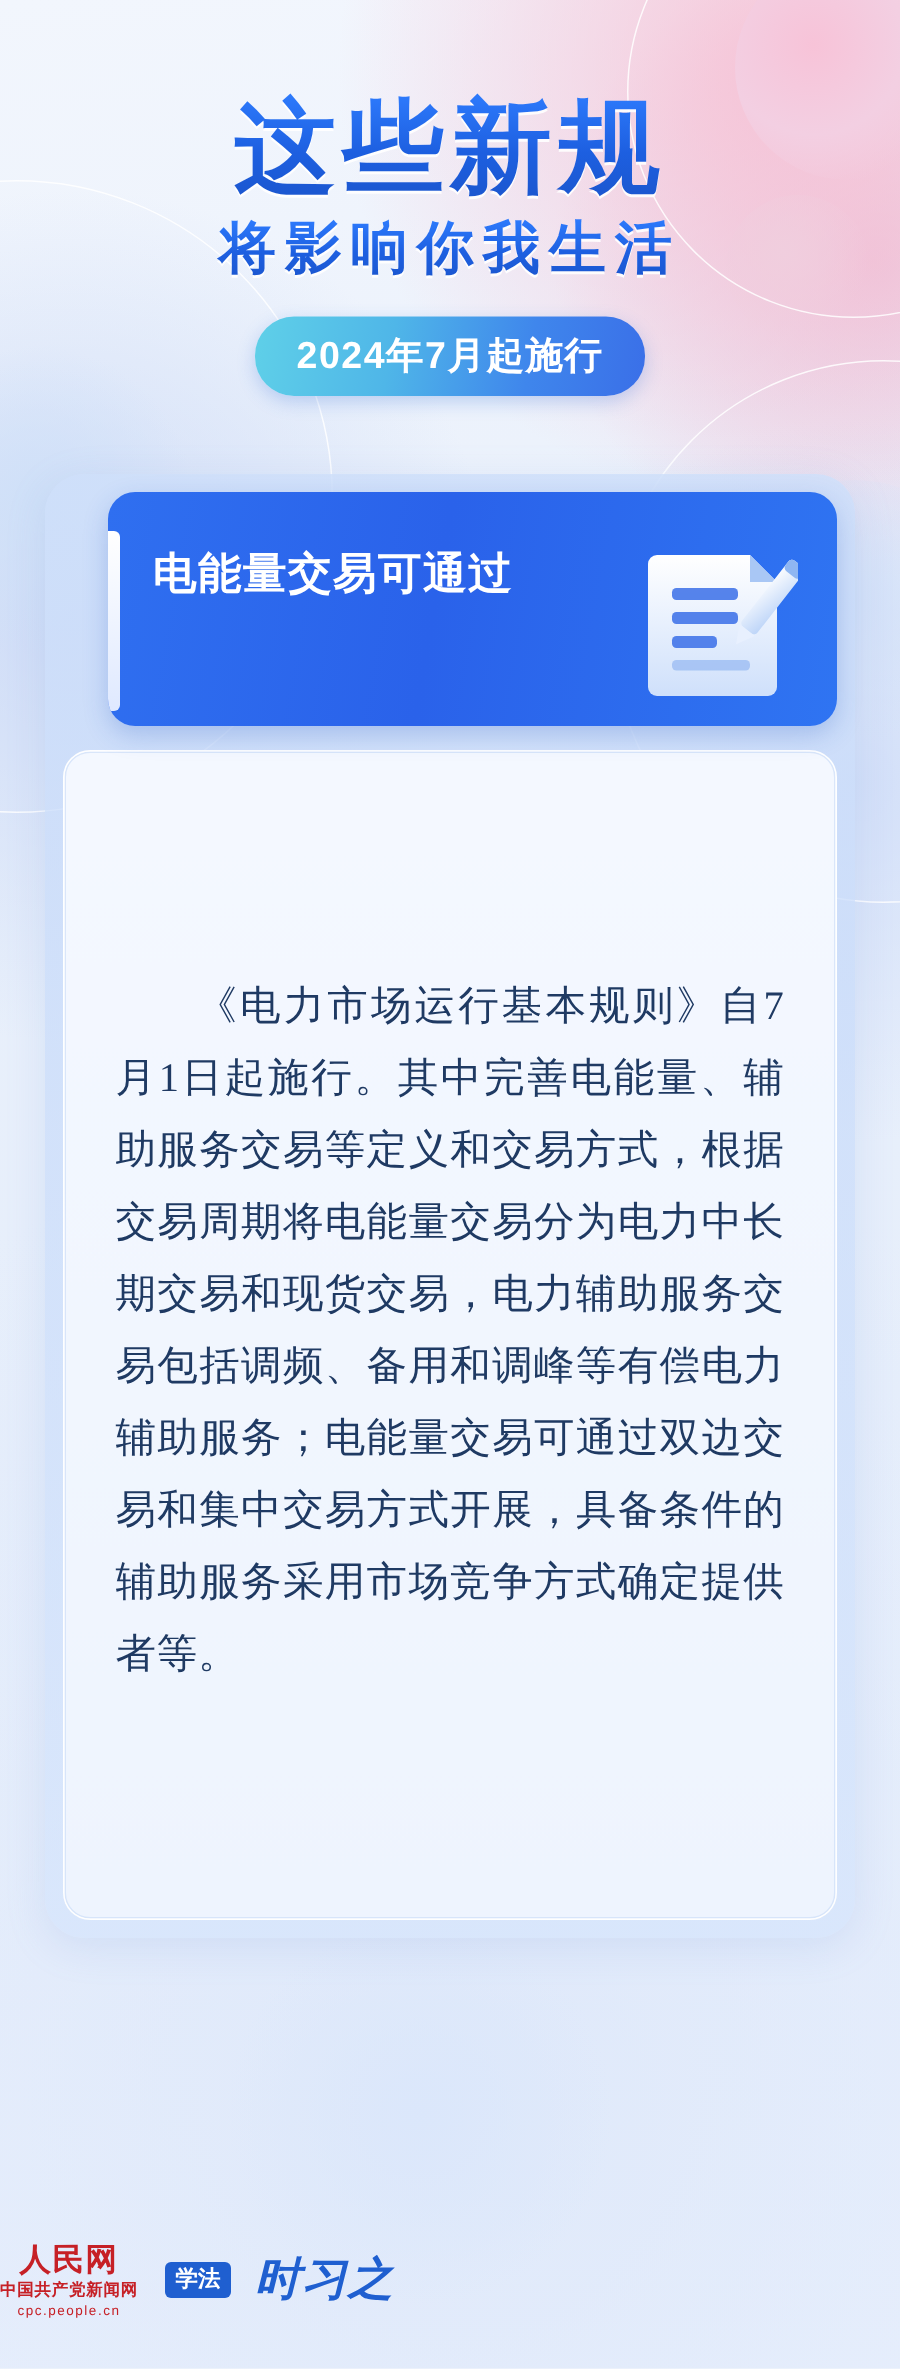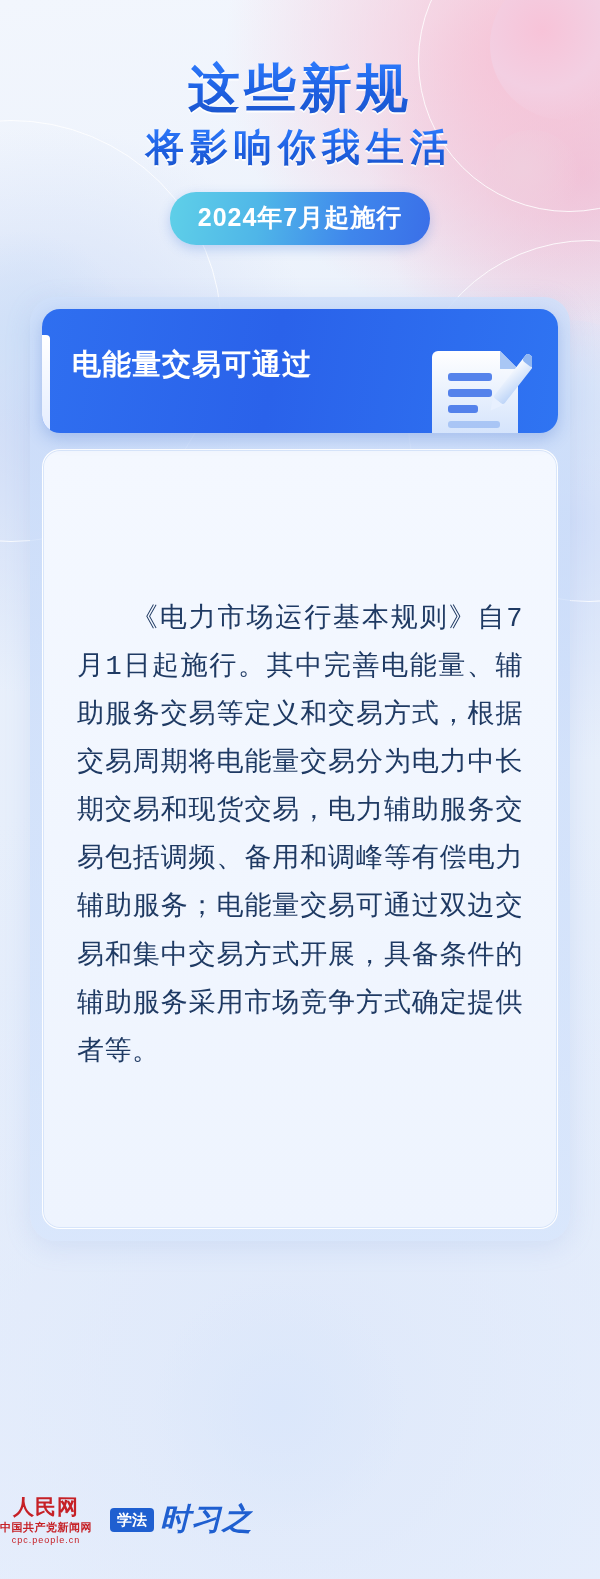--- a/index.html
+++ b/index.html
@@ -80,21 +80,21 @@
     letter-spacing: 4px;
     line-height: 1.18;
     background: linear-gradient(180deg, #2f7dff 0%, #1d5fe0 55%, #1b55cc 100%);
     -webkit-background-clip: text;
     background-clip: text;
     color: transparent;
     text-shadow: none;
     filter: drop-shadow(0 2px 0 rgba(255,255,255,0.9));
   }
   .title-line-1 {
-    font-size: 52px;
+    font-size: 68px;
   }
   .title-line-2 {
     font-size: 38px;
     margin-top: 6px;
     letter-spacing: 6px;
   }
   .subtitle-wrap {
     margin-top: 22px;
     display: flex;
     justify-content: center;
@@ -119,23 +119,24 @@
     margin: 52px 30px 0;
     border-radius: 26px;
     background: linear-gradient(180deg, rgba(206,223,250,0.85) 0%, rgba(200,219,250,0.7) 40%, rgba(214,229,252,0.75) 100%);
     padding: 12px;
     box-shadow: 0 6px 26px rgba(125,160,220,0.18);
   }
   .banner {
     position: relative;
     border-radius: 18px;
     background: linear-gradient(100deg, #2f6ff0 0%, #2a62ea 45%, #2f74f2 100%);
-    height: 124px;
+    height: 156px;
     overflow: hidden;
     box-shadow: 0 6px 16px rgba(40,90,200,0.25);
+    margin-left: 30px;
   }
   .banner-bar {
     position: absolute;
     left: 0;
     top: 26px;
     width: 8px;
     height: 120px;
     background: linear-gradient(180deg, #ffffff, #dfe9ff);
     border-radius: 0 4px 4px 0;
   }
@@ -170,21 +171,21 @@
     padding: 118px 34px 40px;
     box-sizing: border-box;
   }
   .content-text {
     color: #1f3a63;
     font-size: 27px;
     line-height: 1.78;
     letter-spacing: 0.5px;
     text-indent: 2em;
     text-align: justify;
-    font-family: Liberation Mono, monospace;
+    font-family: Liberation Serif, serif;
   }
 
   
   .footer {
     position: absolute;
     left: 0;
     right: 0;
     bottom: 34px;
     display: flex;
     align-items: center;
@@ -212,21 +213,21 @@
   .logo-people .url {
     color: #c62026;
     font-size: 9px;
     letter-spacing: 1px;
     margin-top: 1px;
     font-family: Liberation Sans, sans-serif;
   }
   .logo-xuefa {
     display: flex;
     align-items: center;
-    gap: 6px;
+    gap: 16px;
   }
   .xuefa-badge {
     background: #1f5fd0;
     color: #fff;
     font-size: 15px;
     font-weight: 700;
     line-height: 1.1;
     padding: 4px 5px;
     border-radius: 4px;
     width: 34px;

